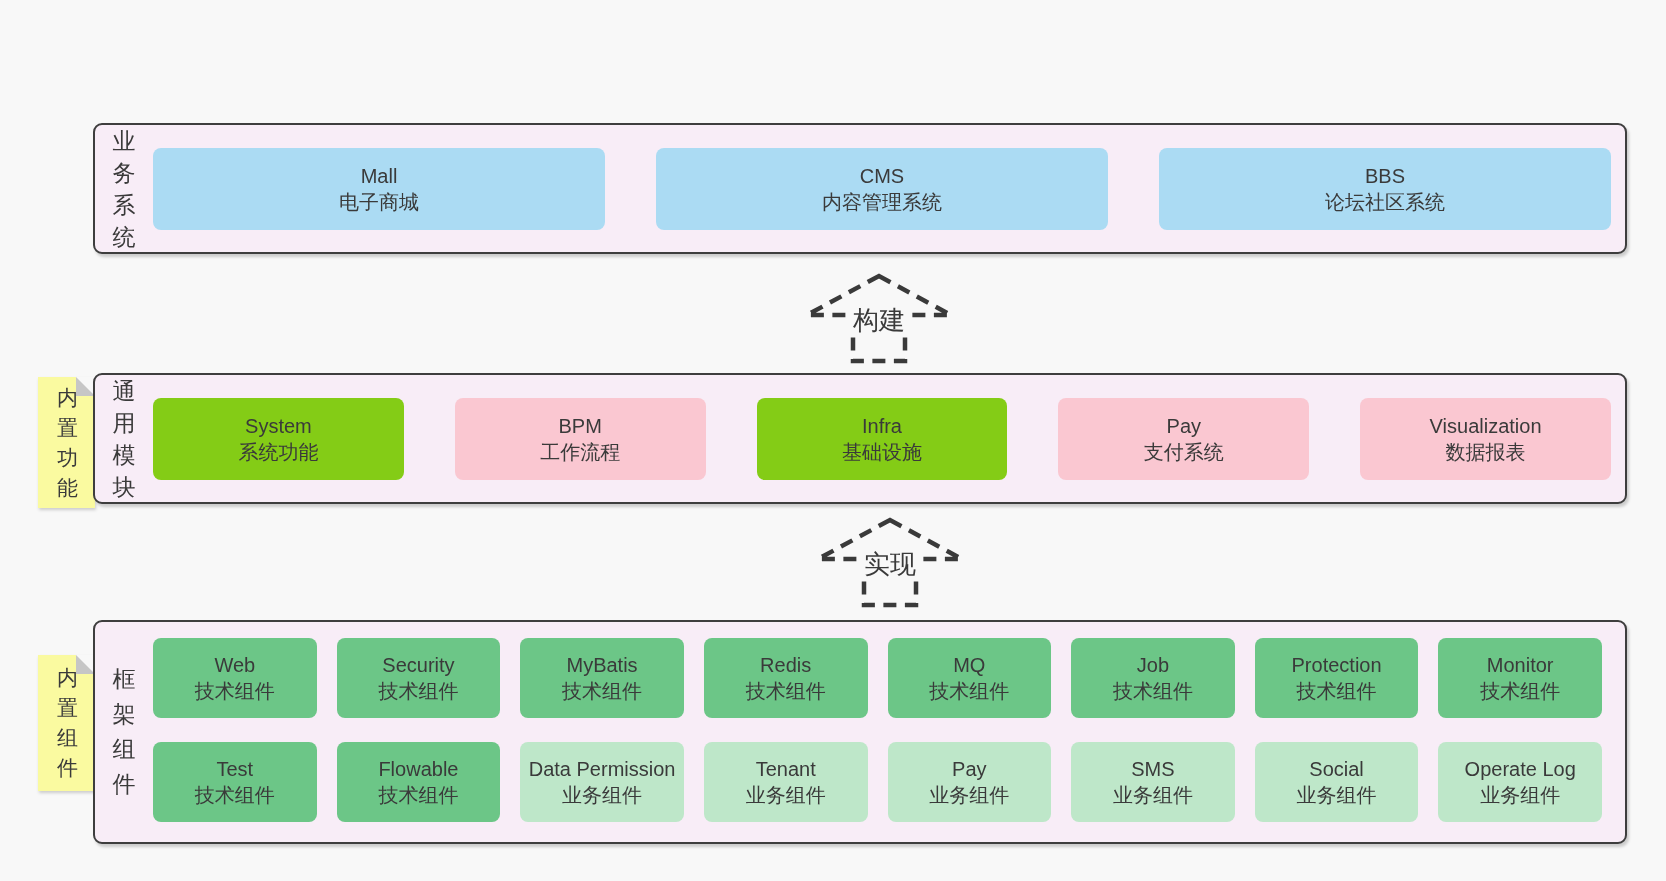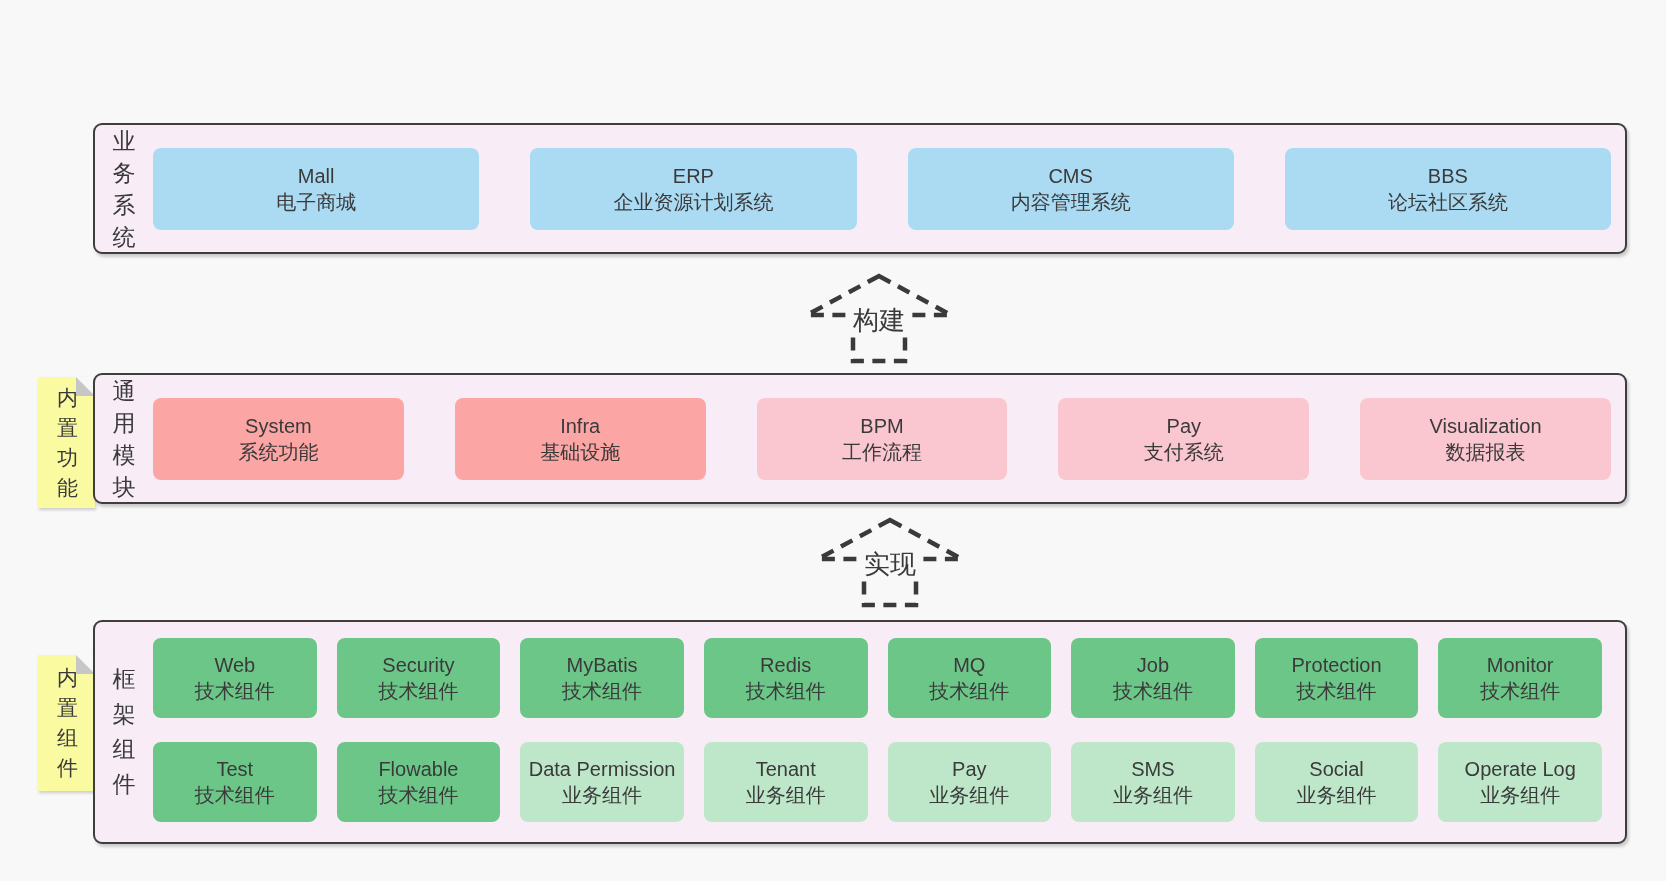--- a/index.html
+++ b/index.html
@@ -50,21 +50,21 @@
   .box {
     flex: 1;
     border-radius: 8px;
     display: flex; flex-direction: column;
     align-items: center; justify-content: center;
     text-align: center;
     font-size: 20px; line-height: 26px;
     padding: 0 4px; box-sizing: border-box;
   }
   .v-blue       { background: #abdbf3; }
-  .v-red        { background: #fca5a5; }
+  .v-red        { background: #84cc16; }
   .v-pink       { background: #fac7d1; }
   .v-green      { background: #6cc687; }
   .v-lightgreen { background: #bee7c9; }
 
   
   .sticky {
     position: absolute; left: 38px; width: 57px;
     background: #fafaa0;
     box-shadow: 1px 2px 3px rgba(0,0,0,0.18);
     display: flex; flex-direction: column;
@@ -136,24 +136,20 @@
         <span class="ch">务</span>
         <span class="ch">系</span>
         <span class="ch">统</span>
       </div>
       <div class="boxrow row-0">
         <div class="box v-blue">
           <span>Mall</span>
           <span>电子商城</span>
         </div>
         <div class="box v-blue">
-          <span>ERP</span>
-          <span>企业资源计划系统</span>
-        </div>
-        <div class="box v-blue">
           <span>CMS</span>
           <span>内容管理系统</span>
         </div>
         <div class="box v-blue">
           <span>BBS</span>
           <span>论坛社区系统</span>
         </div>
       </div>
     </section>
     <section class="band band-1">
@@ -161,27 +157,27 @@
         <span class="ch">通</span>
         <span class="ch">用</span>
         <span class="ch">模</span>
         <span class="ch">块</span>
       </div>
       <div class="boxrow row-0">
         <div class="box v-red">
           <span>System</span>
           <span>系统功能</span>
         </div>
+        <div class="box v-pink">
+          <span>BPM</span>
+          <span>工作流程</span>
+        </div>
         <div class="box v-red">
           <span>Infra</span>
           <span>基础设施</span>
-        </div>
-        <div class="box v-pink">
-          <span>BPM</span>
-          <span>工作流程</span>
         </div>
         <div class="box v-pink">
           <span>Pay</span>
           <span>支付系统</span>
         </div>
         <div class="box v-pink">
           <span>Visualization</span>
           <span>数据报表</span>
         </div>
       </div>

